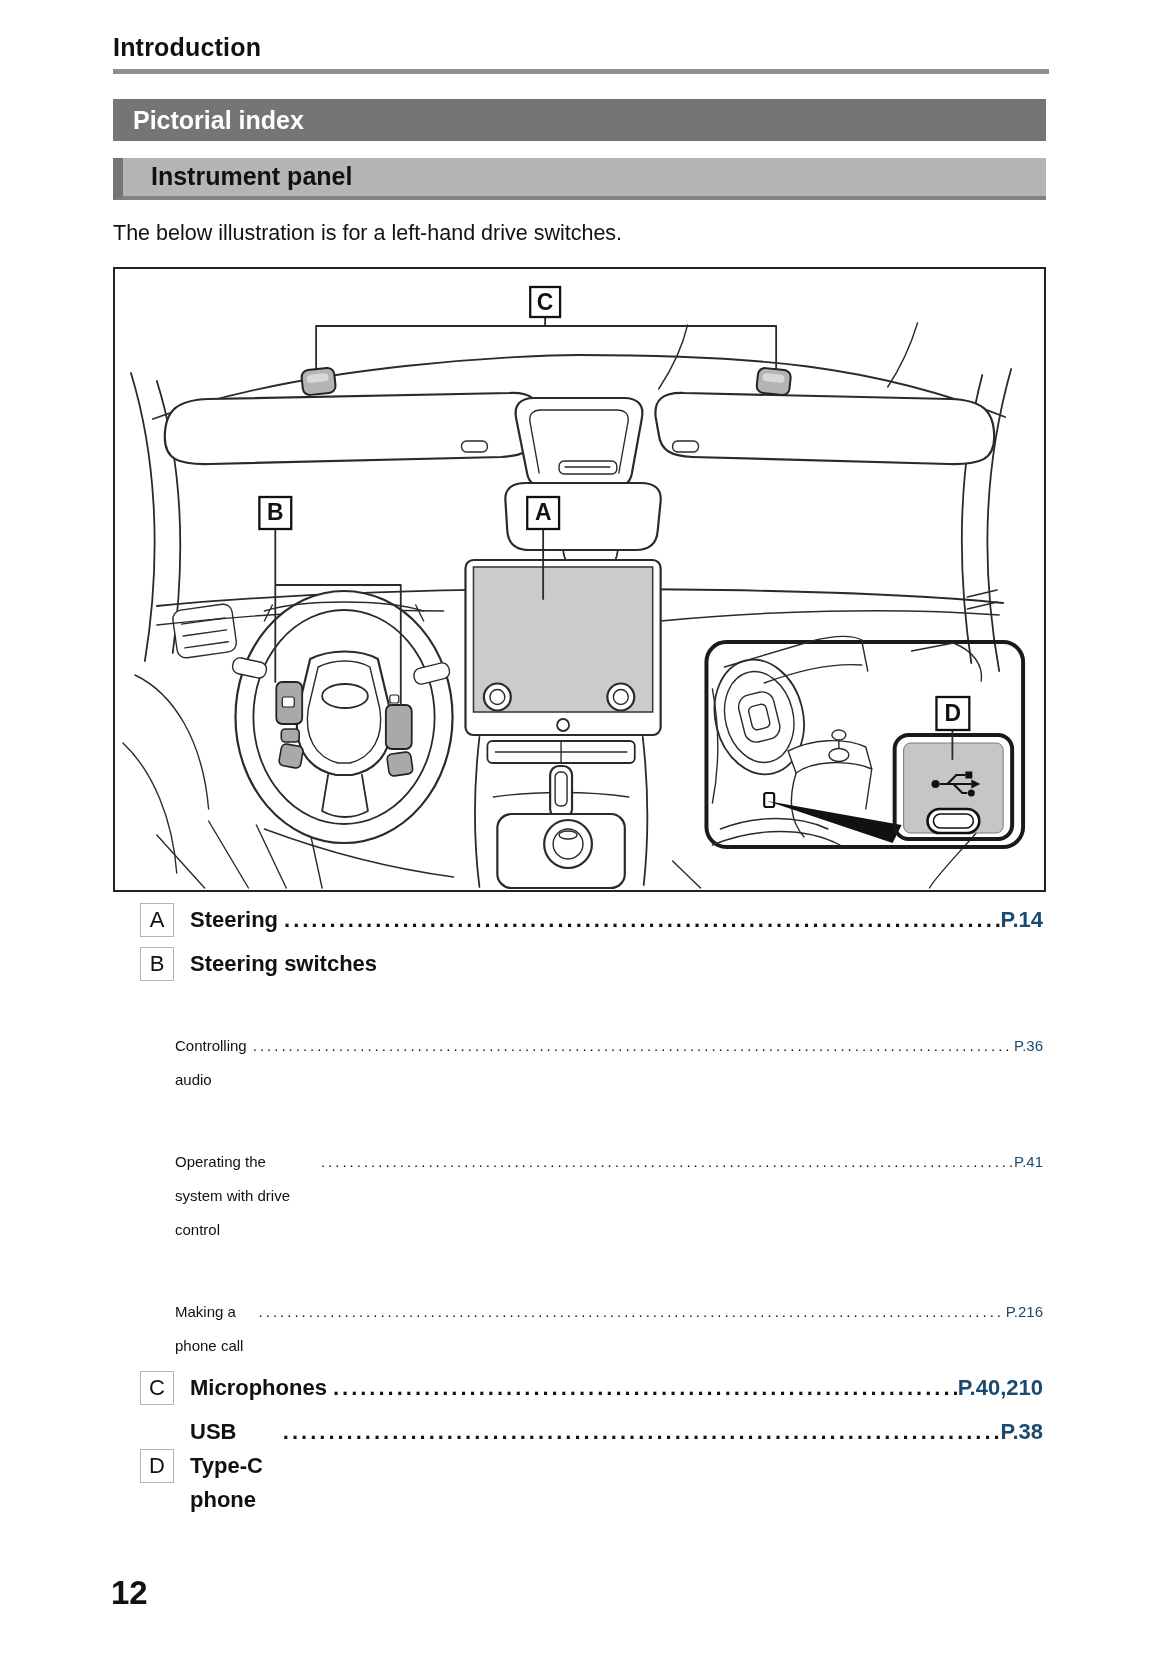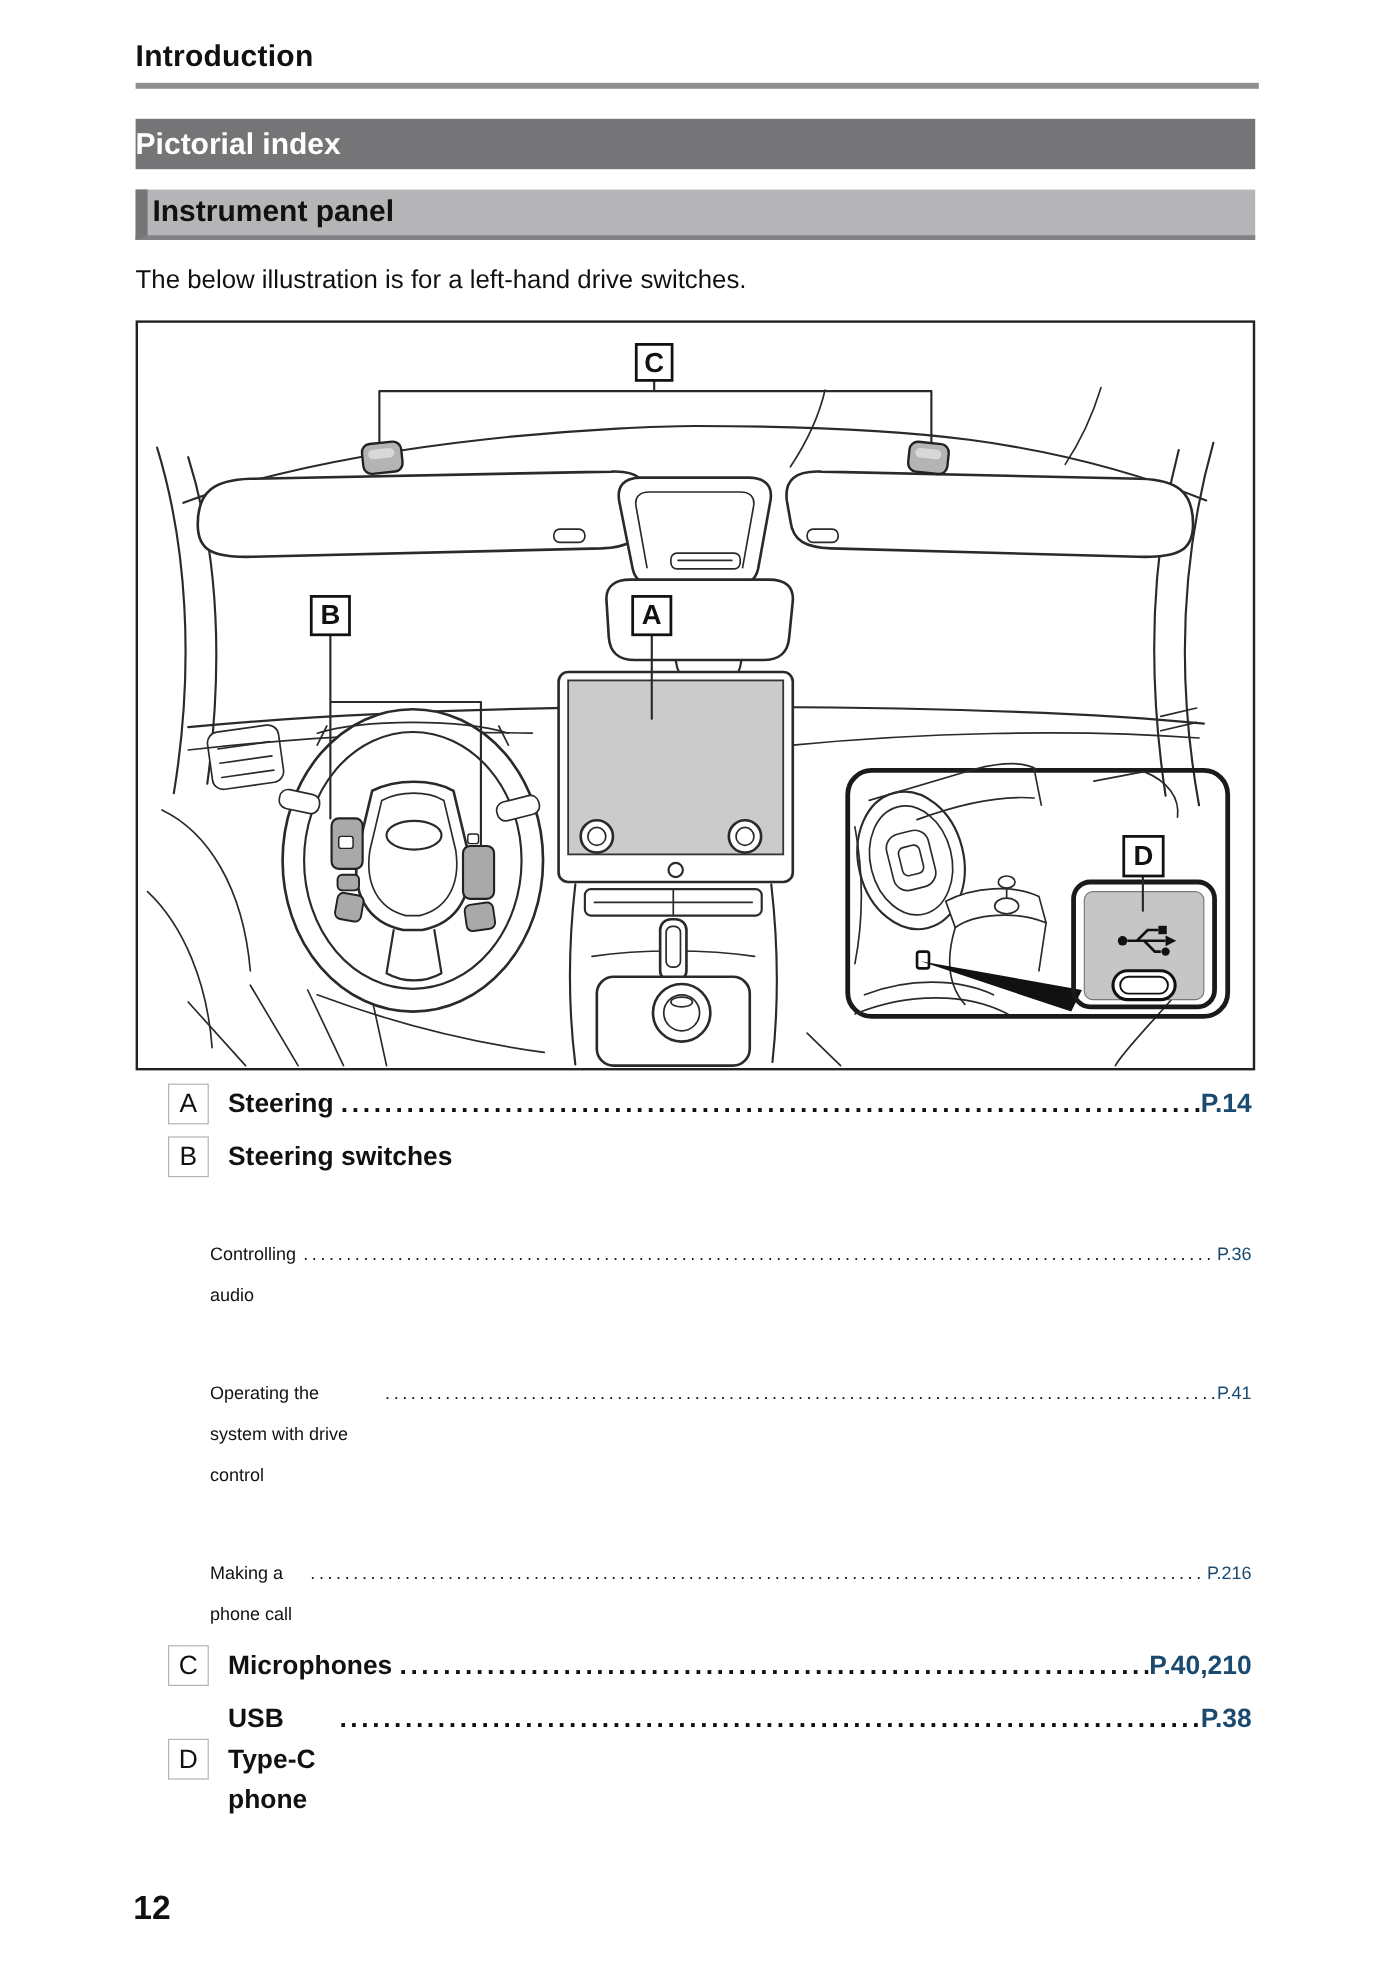--- a/index.html
+++ b/index.html
@@ -4,26 +4,26 @@
 <style>
   html,body { margin:0; padding:0; background:#ffffff; }
   .page {
     position:relative; width:1165px; height:1653px; background:#fff;
     font-family:"Liberation Sans", sans-serif; color:#111; overflow:hidden;
   }
   .chapter { position:absolute; top:33px; left:113px; font-size:25px; font-weight:700; letter-spacing:.2px; }
   .rule { position:absolute; top:69px; left:113px; width:936px; height:5px; background:#8f8f91; }
   .banner-dark {
     position:absolute; top:99px; left:113px; width:933px; height:42px; box-sizing:border-box;
-    background:#757577; color:#fff; font-size:25px; font-weight:700; line-height:42px; padding-left:0;
+    background:#757577; color:#fff; font-size:25px; font-weight:700; line-height:42px; padding-left:20px;
   }
   .banner-light {
     position:absolute; top:158px; left:113px; width:933px; height:42px; box-sizing:border-box;
     background:#b5b5b7; border-left:10px solid #757577; border-bottom:4px solid #828284;
-    color:#111; font-size:25px; font-weight:700; line-height:37px; padding-left:4px;
+    color:#111; font-size:25px; font-weight:700; line-height:37px; padding-left:28px;
   }
   .intro { position:absolute; top:221px; left:113px; font-size:21.5px; margin:0; }
   .figure {
     position:absolute; top:267px; left:113px; width:933px; height:625px;
     border:2px solid #222; box-sizing:border-box; background:#fff;
   }
   .figure svg { width:100%; height:100%; display:block; }
 
   .index { position:absolute; top:903px; left:113px; width:933px; }
   .row { display:flex; align-items:baseline; line-height:34px; font-size:22px; box-sizing:border-box; padding-right:3px; }
@@ -34,21 +34,21 @@
     display:inline-block; width:34px; min-width:34px; height:34px; line-height:32px; box-sizing:border-box;
     text-align:center; border:1.5px solid #b3b3b5; font-size:22px; font-weight:400; margin-right:16px;
     align-self:center;
   }
   .lbl-b { font-weight:700; }
   .dots { flex:1 1 auto; overflow:hidden; white-space:nowrap; margin-left:6px; margin-right:1px; color:#111; }
   .dots::after { content:"..................................................................................................................................................................................."; letter-spacing:3px; }
   .dots.bold::after { font-weight:700; }
   .ref { color:#1b4a70; white-space:nowrap; }
   .ref.bold { font-weight:700; }
-  .pagenum { position:absolute; top:1574px; left:111px; font-size:28px; font-weight:700; }
+  .pagenum { position:absolute; top:1574px; left:111px; font-size:33px; font-weight:700; }
 
   
   .ln   { fill:none; stroke:#2a2a2a; stroke-width:1.8; stroke-linecap:round; stroke-linejoin:round; }
   .ln2  { fill:none; stroke:#2a2a2a; stroke-width:2.2; stroke-linecap:round; stroke-linejoin:round; }
   .thin { fill:none; stroke:#2a2a2a; stroke-width:1.4; stroke-linecap:round; stroke-linejoin:round; }
   .wfill{ fill:#ffffff; }
   .gfill{ fill:#b4b4b4; }
   .lbox { fill:#fff; stroke:#111; stroke-width:2.3; }
   .cl-letter { font:700 23px "Liberation Sans", sans-serif; fill:#111; text-anchor:middle; }
   .thick{ fill:none; stroke:#1a1a1a; stroke-width:4; }

